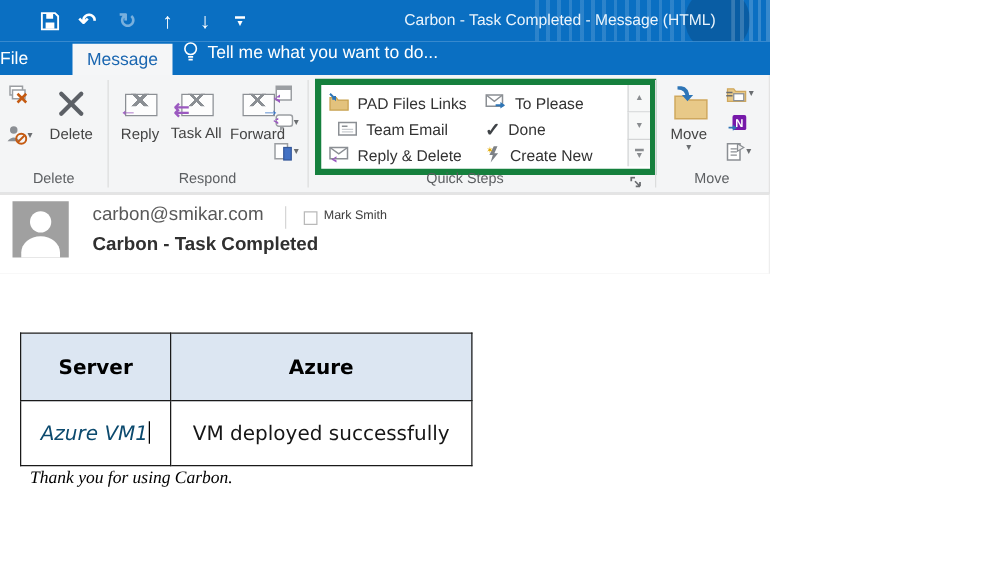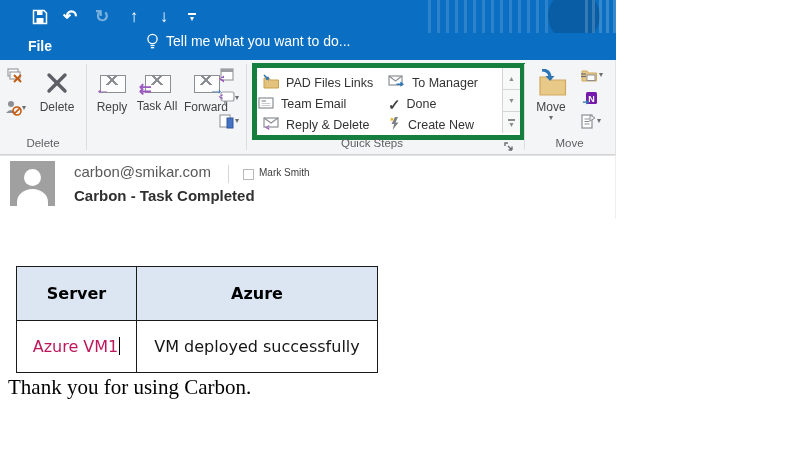--- a/index.html
+++ b/index.html
@@ -20,22 +20,22 @@
              text-align:center;color:#eaf4fc;font-size:12.5px;white-space:nowrap;}
   .deco-stripes{position:absolute;left:428px;top:0;width:120px;height:33px;
     background:repeating-linear-gradient(90deg,rgba(255,255,255,.14) 0 3px,rgba(0,0,0,0) 3px 9px);}
   .deco-circle{position:absolute;left:548px;top:-10px;width:52px;height:52px;border-radius:50%;
     background:rgba(8,60,110,.35);}
   .deco-stripes2{position:absolute;left:585px;top:0;width:31px;height:33px;
     background:repeating-linear-gradient(90deg,rgba(255,255,255,.18) 0 3px,rgba(0,0,0,0) 3px 7px);}
 
   
   #tabrow{position:absolute;left:0;top:33px;width:616px;height:27px;background:#0a6fc2;}
-  #tab-file{position:absolute;left:0;top:0;width:52px;height:27px;line-height:27px;text-align:right;
-            color:#fff;font-size:14px;cursor:pointer;font-weight:bold;}
+  #tab-file{position:absolute;left:0;top:0;width:52px;height:27px;line-height:27px;text-align:left;
+            color:#fff;font-size:14px;cursor:pointer;}
   #tab-message{position:absolute;left:58px;top:2px;width:80px;height:25px;line-height:25px;text-align:center;
             background:#f5f6f7;color:#1a66b0;font-size:14px;cursor:pointer;}
   #tellme{position:absolute;left:146px;top:0;height:27px;display:flex;align-items:flex-start;gap:7px;
           color:#fff;font-size:14px;}
 
   
   #ribbon{position:absolute;left:0;top:60px;width:615px;height:94px;background:#f4f5f6;
           border-bottom:1px solid #d2d3d4;border-right:1px solid #e3e3e3;}
   .grp-divider{position:absolute;top:4px;width:1px;height:86px;background:#dcdddd;}
   .grp-label{position:absolute;top:76px;height:14px;line-height:14px;font-size:11.5px;color:#5c5f62;text-align:center;}
@@ -79,24 +79,24 @@
   #mailbody{position:absolute;left:0;top:219px;width:788px;height:249px;background:#fff;
             font-family:"Liberation Serif",serif;color:#000;}
   #intro{position:absolute;left:8px;top:17px;font-size:16.5px;}
   #mailtable{position:absolute;left:16px;top:47px;border-collapse:collapse;
              font-family:"DejaVu Sans",sans-serif;}
   #mailtable td,#mailtable th{border:1px solid #1a1a1a;text-align:center;}
   #mailtable th{background:#dce6f2;font-size:16px;font-weight:bold;color:#000;height:51px;}
   #mailtable td{font-size:16px;height:49px;}
   .col-server{width:117px;}
   .col-status{width:238px;}
-  #cell-server{color:#be185d;}
+  #cell-server{color:#0c4a6e;font-style:italic;}
   #cell-status{color:#161616;}
   .text-caret{display:inline-block;width:1px;height:18px;background:#000;vertical-align:-3px;margin-left:1px;}
-  #outro{position:absolute;left:8px;top:156px;font-size:21px;}
+  #outro{position:absolute;left:24px;top:156px;font-size:14px;font-style:italic;}
   #maillink{position:absolute;left:8px;top:191px;font-size:16.5px;color:#0563c1;text-decoration:underline;cursor:pointer;}
 </style>
 </head>
 <body>
 
 <div id="screen">
   <div id="window">
 
     <div id="titlebar">
       <div class="deco-stripes"></div>
@@ -120,24 +120,26 @@
         <span class="glyph-arrow">↑</span>
       </div>
       <div class="qat" style="left:152px;width:24px;">
         <span class="glyph-arrow">↓</span>
       </div>
       <div class="qat" style="left:182px;width:20px;flex-direction:column;gap:1px;">
         <span style="display:block;width:8px;height:2px;background:#fff;"></span>
         <span style="font-size:8px;line-height:5px;">▾</span>
       </div>
 
+      <div id="win-title">Carbon - Task Completed - Message (HTML)</div>
     </div>
 
     <div id="tabrow">
       <div id="tab-file">File</div>
+      <div id="tab-message">Message</div>
       <div id="tellme">
         <span>
           <svg width="13" height="17" viewBox="0 0 13 17">
             <circle cx="6.5" cy="6" r="4.6" fill="none" stroke="#fff" stroke-width="1.3"></circle>
             <line x1="4.5" y1="12.5" x2="8.5" y2="12.5" stroke="#fff" stroke-width="1.3"></line>
             <line x1="4.8" y1="14.7" x2="8.2" y2="14.7" stroke="#fff" stroke-width="1.3"></line>
           </svg>
         </span>
         <span>Tell me what you want to do...</span>
       </div>
@@ -219,33 +221,34 @@
         </svg>
         <span class="caret">▾</span>
       </div>
       <div class="smallbtn" style="left:218px;top:51px;width:28px;">
         <svg width="17" height="16" viewBox="0 0 17 16">
           <rect x="2" y="2" width="10" height="12" fill="#fff" stroke="#9b9ea2" stroke-width="1.2"></rect>
           <rect x="9" y="5" width="6" height="10" fill="#4472c4" stroke="#35589a" stroke-width="1"></rect>
         </svg>
         <span class="caret">▾</span>
       </div>
+      <div class="grp-label" style="left:96px;width:140px;">Respond</div>
       <div class="grp-divider" style="left:246px;"></div>
 
       <div id="qs-box">
         <div class="qs-item" style="left:5px;top:5px;">
           <span>
             <svg width="18" height="15" viewBox="0 0 18 15">
               <path d="M2 4 l5 0 l1.5 2 l8 0 l0 8 l-14.5 0 z" fill="#e3c27d" stroke="#c8a14f" stroke-width="1"></path>
               <path d="M2 1 l4 4 l0 -2.2 m0 2.2 l-2.2 0" fill="none" stroke="#2e75b6" stroke-width="1.6"></path>
             </svg>
           </span>
           <span>PAD Files Links</span>
         </div>
-        <div class="qs-item" style="left:0;top:26px;">
+        <div class="qs-item" style="left:12px;top:26px;">
           <span>
             <svg width="18" height="14" viewBox="0 0 18 14">
               <rect x="2" y="2" width="14" height="10" fill="#fff" stroke="#7f8citatea" stroke-width="1.2" style="stroke:#8b8f94"></rect>
               <line x1="4.5" y1="5" x2="9" y2="5" stroke="#8b8f94" stroke-width="1.2"></line>
               <line x1="4.5" y1="7.5" x2="13.5" y2="7.5" stroke="#c9ccd0" stroke-width="1"></line>
               <line x1="4.5" y1="9.5" x2="13.5" y2="9.5" stroke="#c9ccd0" stroke-width="1"></line>
             </svg>
           </span>
           <span>Team Email</span>
         </div>
@@ -260,21 +263,21 @@
           <span>Reply &amp; Delete</span>
         </div>
         <div class="qs-item" style="left:131px;top:5px;">
           <span>
             <svg width="18" height="15" viewBox="0 0 18 15">
               <rect x="1" y="2" width="13" height="9" fill="#fff" stroke="#8b8f94" stroke-width="1.2"></rect>
               <path d="M1 2 l6.5 5 l6.5 -5" fill="none" stroke="#8b8f94" stroke-width="1.2"></path>
               <path d="M10 11.5 l4 0 l0 -2 l4 2.8 l-4 2.8 l0 -2 l-4 0 z" fill="#2e75b6" transform="translate(-1,-1.5) scale(0.95)"></path>
             </svg>
           </span>
-          <span>To Manager</span>
+          <span>To Please</span>
         </div>
         <div class="qs-item" style="left:131px;top:26px;">
           <span style="font-size:15px;font-weight:bold;color:#3f4347;line-height:1;">✓</span>
           <span>Done</span>
         </div>
         <div class="qs-item" style="left:131px;top:47px;">
           <span>
             <svg width="14" height="15" viewBox="0 0 14 15">
               <path d="M7 1 L3.5 8 L6.2 8 L4.5 14 L10.5 6.5 L7.5 6.5 L10 1 Z" fill="#7d8187"></path>
               <text x="1" y="6" font-size="7" fill="#e0a800">✶</text>

